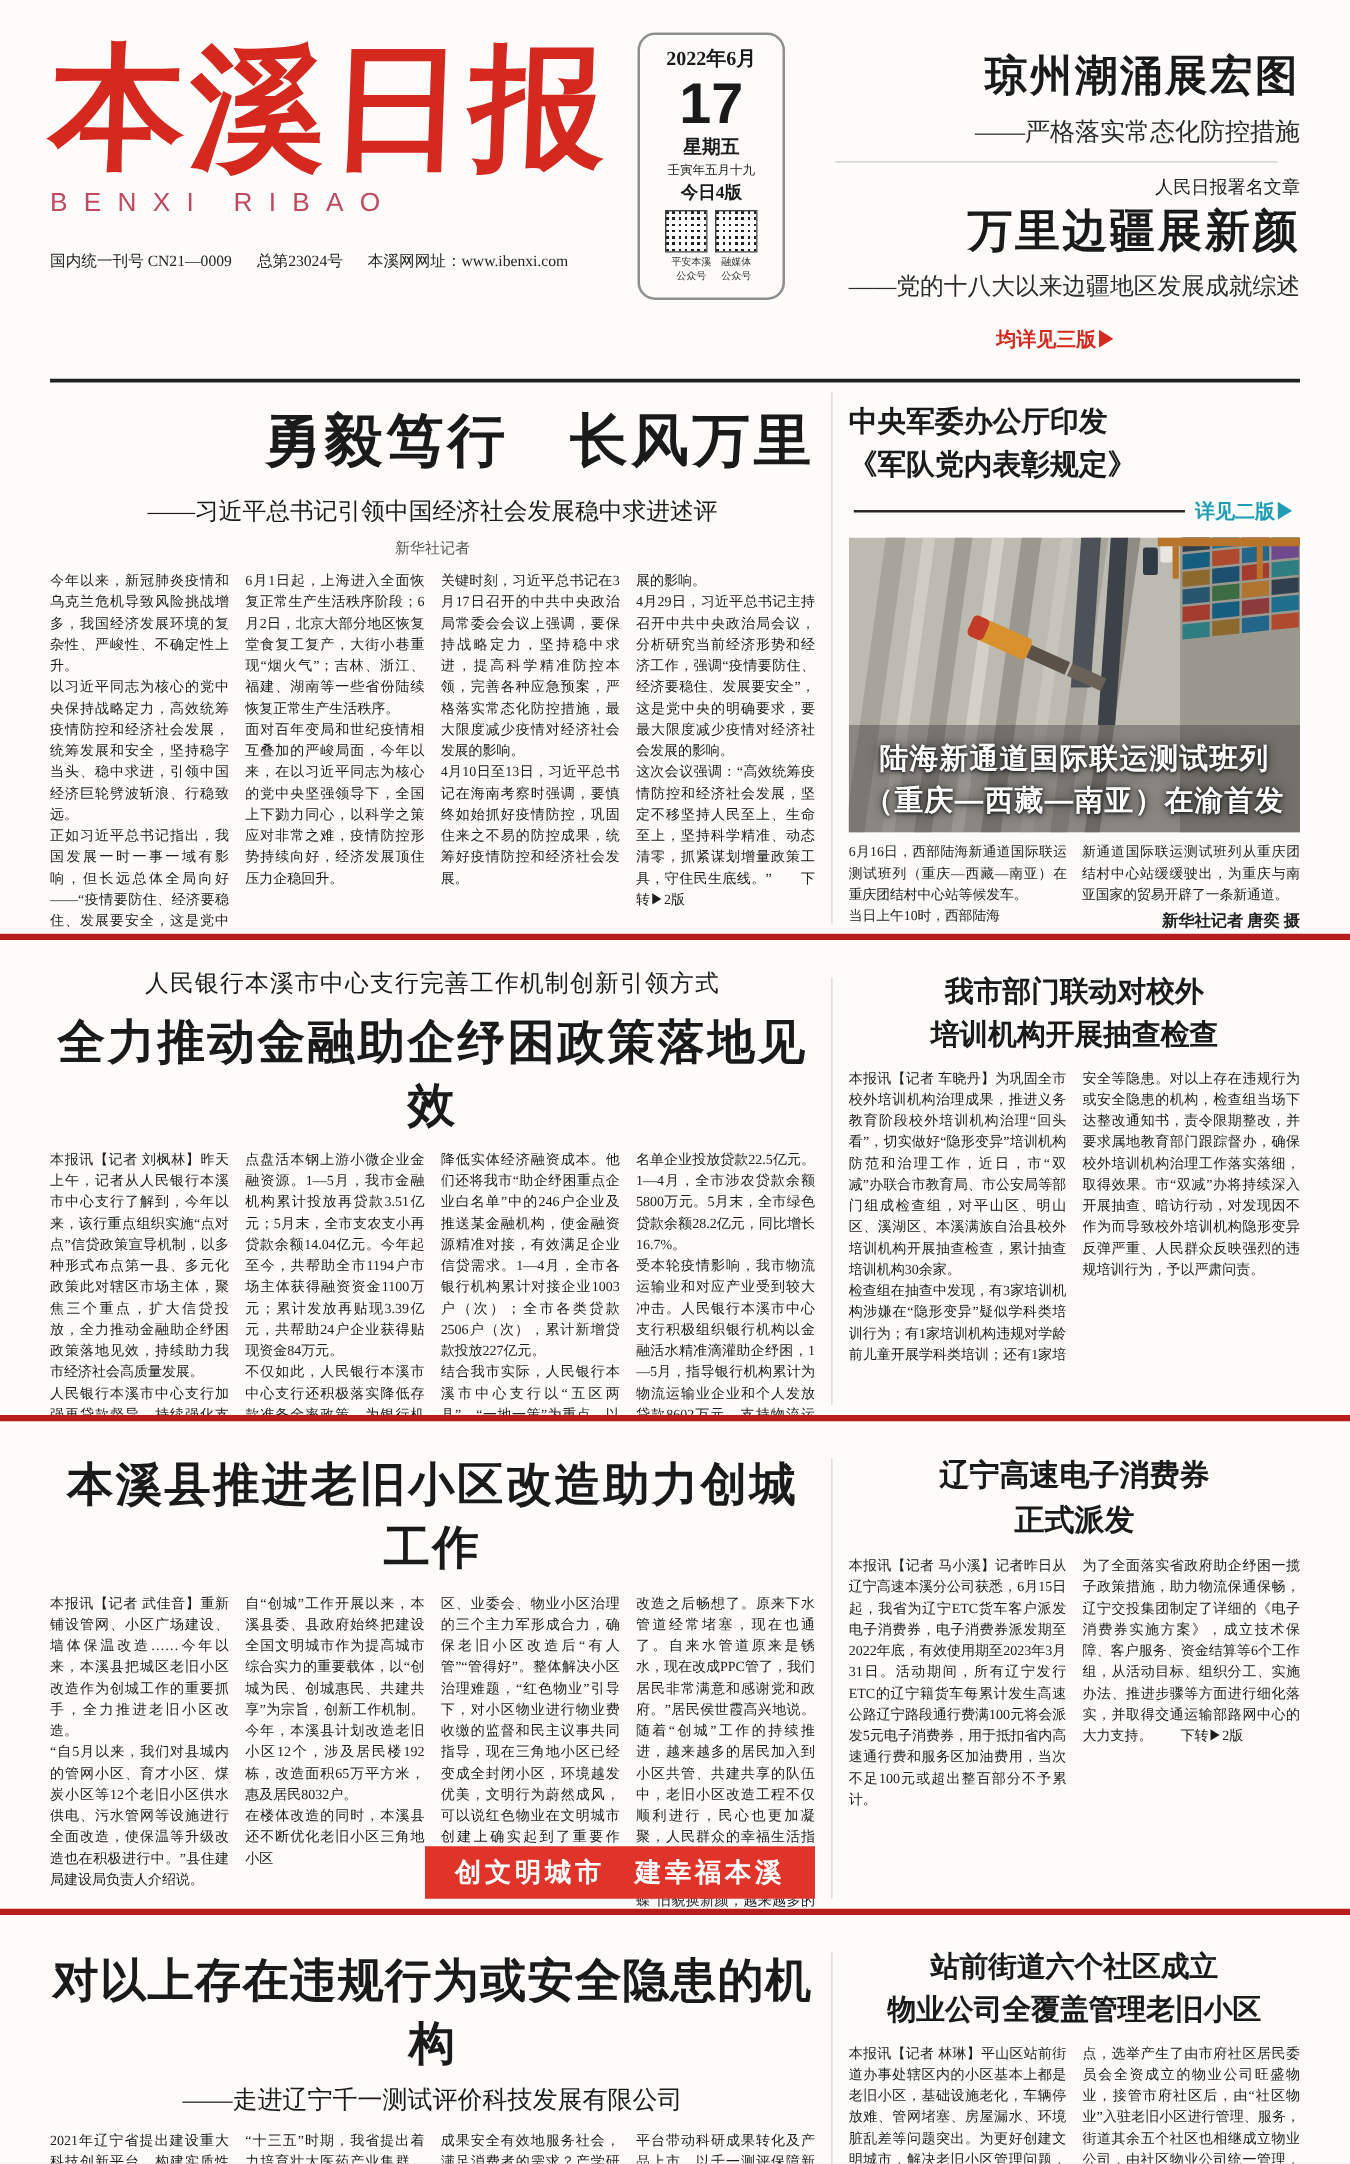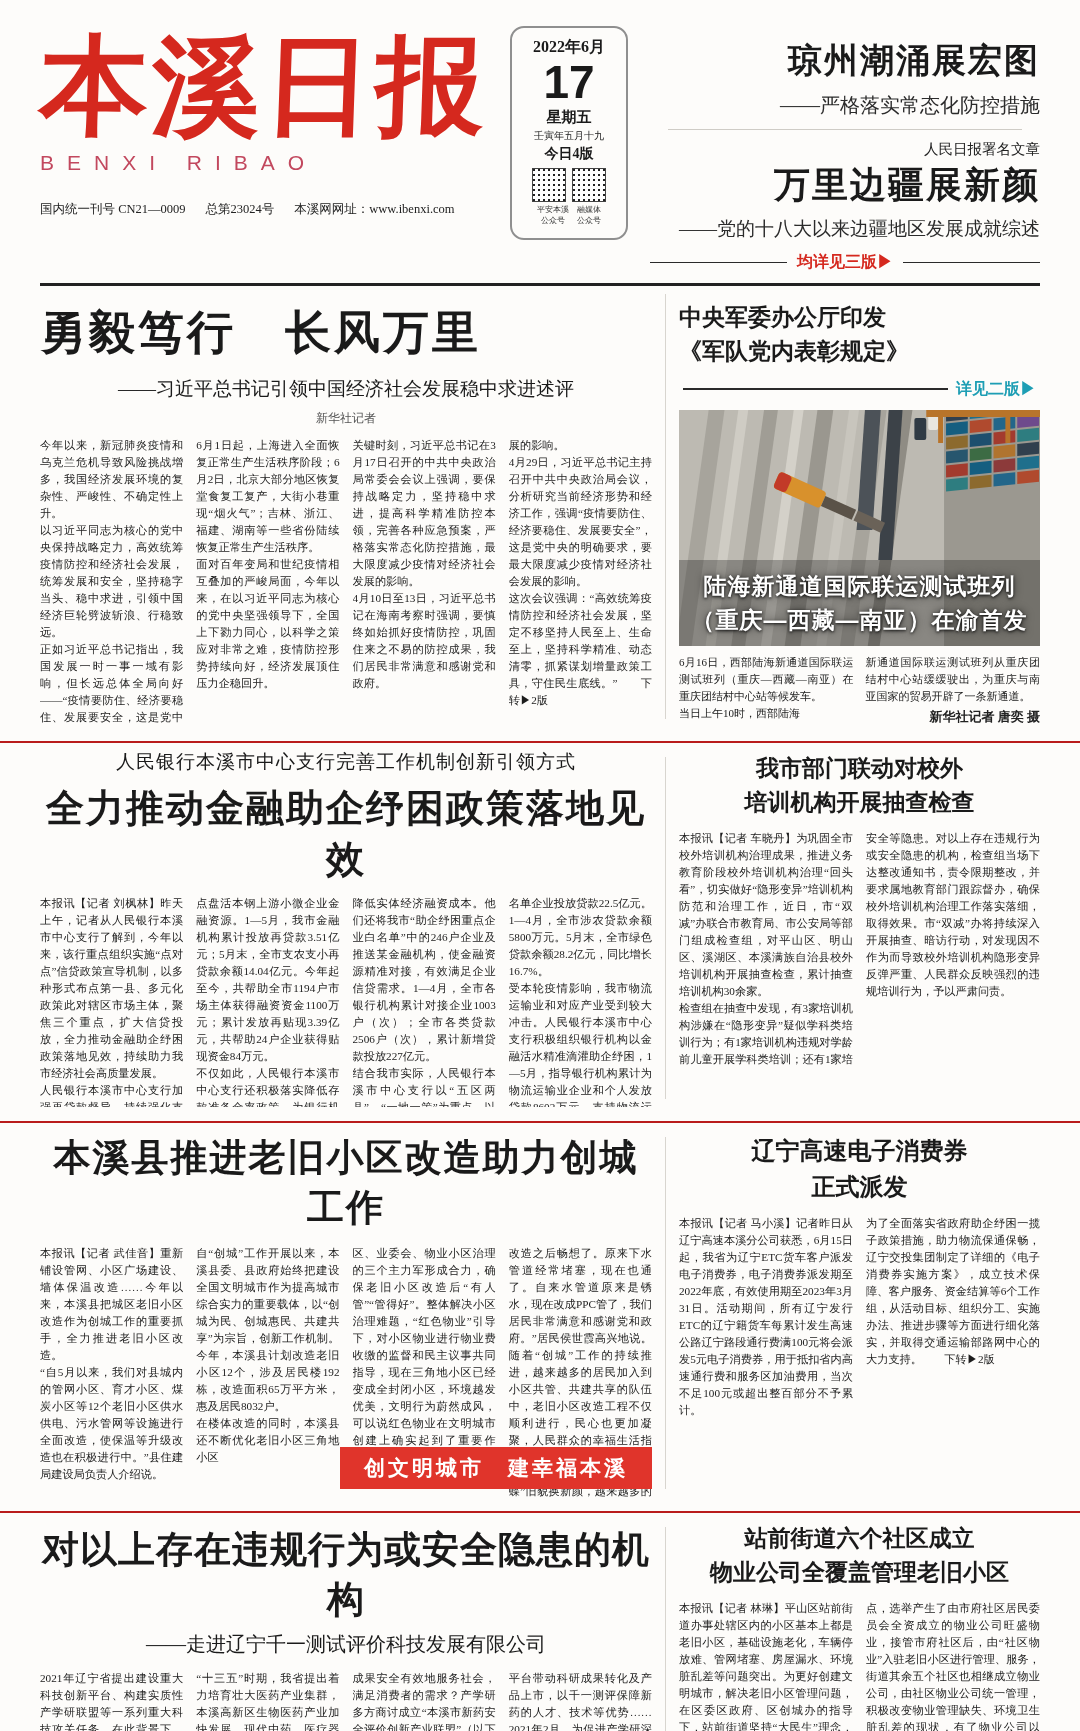--- a/index.html
+++ b/index.html
@@ -30,36 +30,36 @@
         repeating-linear-gradient(90deg,#111 0 2px,#fff 2px 5px);
         background-blend-mode:screen; border:1px solid #444; }
   .db-qr-labels { display:flex; justify-content:center; gap:8px; font-size:8px; color:#333; margin-top:2px; }
   .mh-right { flex:1; margin-left:22px; text-align:right; padding-top:12px; }
   .tr1-title { font-size:34px; font-weight:900; font-family:"Liberation Sans",sans-serif; letter-spacing:2px; }
   .tr1-sub { font-size:20px; color:#2b2b2b; margin-top:8px; }
   .tr-hr { border:none; border-top:1px solid #cfccc6; margin:10px 18px; }
   .tr2-kicker { font-size:14.5px; color:#222; }
   .tr2-title { font-size:36px; font-weight:900; font-family:"Liberation Sans",sans-serif; letter-spacing:2px; margin-top:2px; }
   .tr2-sub { font-size:19px; color:#2b2b2b; margin-top:6px; }
-  .see-all { display:flex; align-items:center; gap:10px; margin-top:10px; }
+  .see-all { display:flex; align-items:center; gap:10px; margin-top:10px;flex-direction:column; }
   .see-all .rule { flex:1; height:1.5px; background:#2a2a2a; }
   .see-all .txt { color:#d5281e; font-weight:bold; font-size:16px; }
   .top-rule { height:2.5px; background:#222; margin:10px 40px 0 40px; }
 
   
   .section { display:flex; padding:0 40px; align-items:stretch; }
   .sec-left { width:612px; position:relative; }
   .v-div { width:1px; background:#d8d5cf; margin:8px 13px; }
   .sec-right { flex:1; position:relative; }
   .cols { display:flex; gap:13px; }
   .col { flex:1; font-size:11.2px; line-height:1.52; text-align:justify; overflow:hidden; color:#1c1c1c; }
-  .sec2,.sec3,.sec4 { border-top:2px solid #b91c1c; margin-top:14px; padding-top:6px; }
-
-  
-  .lead-h1 { font-size:46px; font-weight:900; text-align:left; letter-spacing:3px;
+  .sec2,.sec3,.sec4 { border-top:5px solid #b91c1c; padding-top:22px; }
+
+  
+  .lead-h1 { font-size:46px; font-weight:900; text-align:right; letter-spacing:3px;
              font-family:"Liberation Sans",sans-serif; margin-top:16px; }
   .lead-sub { font-size:19px; text-align:center; margin-top:12px; }
   .lead-byline { font-size:12px; color:#555; text-align:center; margin:8px 0 10px 0; }
   .lead-cols .col { height:286px; }
 
   .mil-head { font-size:23px; font-weight:900; text-align:left; line-height:1.5;
               font-family:"Liberation Sans",sans-serif; margin-top:14px; }
   .mil-see { display:flex; align-items:center; gap:8px; margin:10px 4px 0 4px; }
   .mil-see .rule { flex:1; height:1.5px; background:#2a2a2a; }
   .mil-see .txt { color:#1e9eb4; font-weight:bold; font-size:16px; }
@@ -157,21 +157,21 @@
       <div class="lead-sub">——习近平总书记引领中国经济社会发展稳中求进述评</div>
       <div class="lead-byline">新华社记者</div>
       <div class="cols lead-cols">
         <div class="col prewrap">今年以来，新冠肺炎疫情和乌克兰危机导致风险挑战增多，我国经济发展环境的复杂性、严峻性、不确定性上升。
 以习近平同志为核心的党中央保持战略定力，高效统筹疫情防控和经济社会发展，统筹发展和安全，坚持稳字当头、稳中求进，引领中国经济巨轮劈波斩浪、行稳致远。
 正如习近平总书记指出，我国发展一时一事一域有影响，但长远总体全局向好——“疫情要防住、经济要稳住、发展要安全，这是党中央的明确要求”。
 进入6月，大江南北，一度遭受疫情冲击的国内多地经济正迅速“回归”——</div>
         <div class="col prewrap">6月1日起，上海进入全面恢复正常生产生活秩序阶段；6月2日，北京大部分地区恢复堂食复工复产，大街小巷重现“烟火气”；吉林、浙江、福建、湖南等一些省份陆续恢复正常生产生活秩序。
 面对百年变局和世纪疫情相互叠加的严峻局面，今年以来，在以习近平同志为核心的党中央坚强领导下，全国上下勠力同心，以科学之策应对非常之难，疫情防控形势持续向好，经济发展顶住压力企稳回升。</div>
         <div class="col prewrap">关键时刻，习近平总书记在3月17日召开的中共中央政治局常委会会议上强调，要保持战略定力，坚持稳中求进，提高科学精准防控本领，完善各种应急预案，严格落实常态化防控措施，最大限度减少疫情对经济社会发展的影响。
-4月10日至13日，习近平总书记在海南考察时强调，要慎终如始抓好疫情防控，巩固住来之不易的防控成果，我们居民非常满意和感谢党和政府。</div>
+4月10日至13日，习近平总书记在海南考察时强调，要慎终如始抓好疫情防控，巩固住来之不易的防控成果，统筹好疫情防控和经济社会发展。</div>
         <div class="col prewrap">展的影响。
 4月29日，习近平总书记主持召开中共中央政治局会议，分析研究当前经济形势和经济工作，强调“疫情要防住、经济要稳住、发展要安全”，这是党中央的明确要求，要最大限度减少疫情对经济社会发展的影响。
 这次会议强调：“高效统筹疫情防控和经济社会发展，坚定不移坚持人民至上、生命至上，坚持科学精准、动态清零，抓紧谋划增量政策工具，守住民生底线。”　　下转▶2版</div>
       </div>
     </div>
     <div class="v-div"></div>
     <div class="sec-right">
       <div class="mil-head">
         <div>中央军委办公厅印发</div>
         <div>《军队党内表彰规定》</div>

